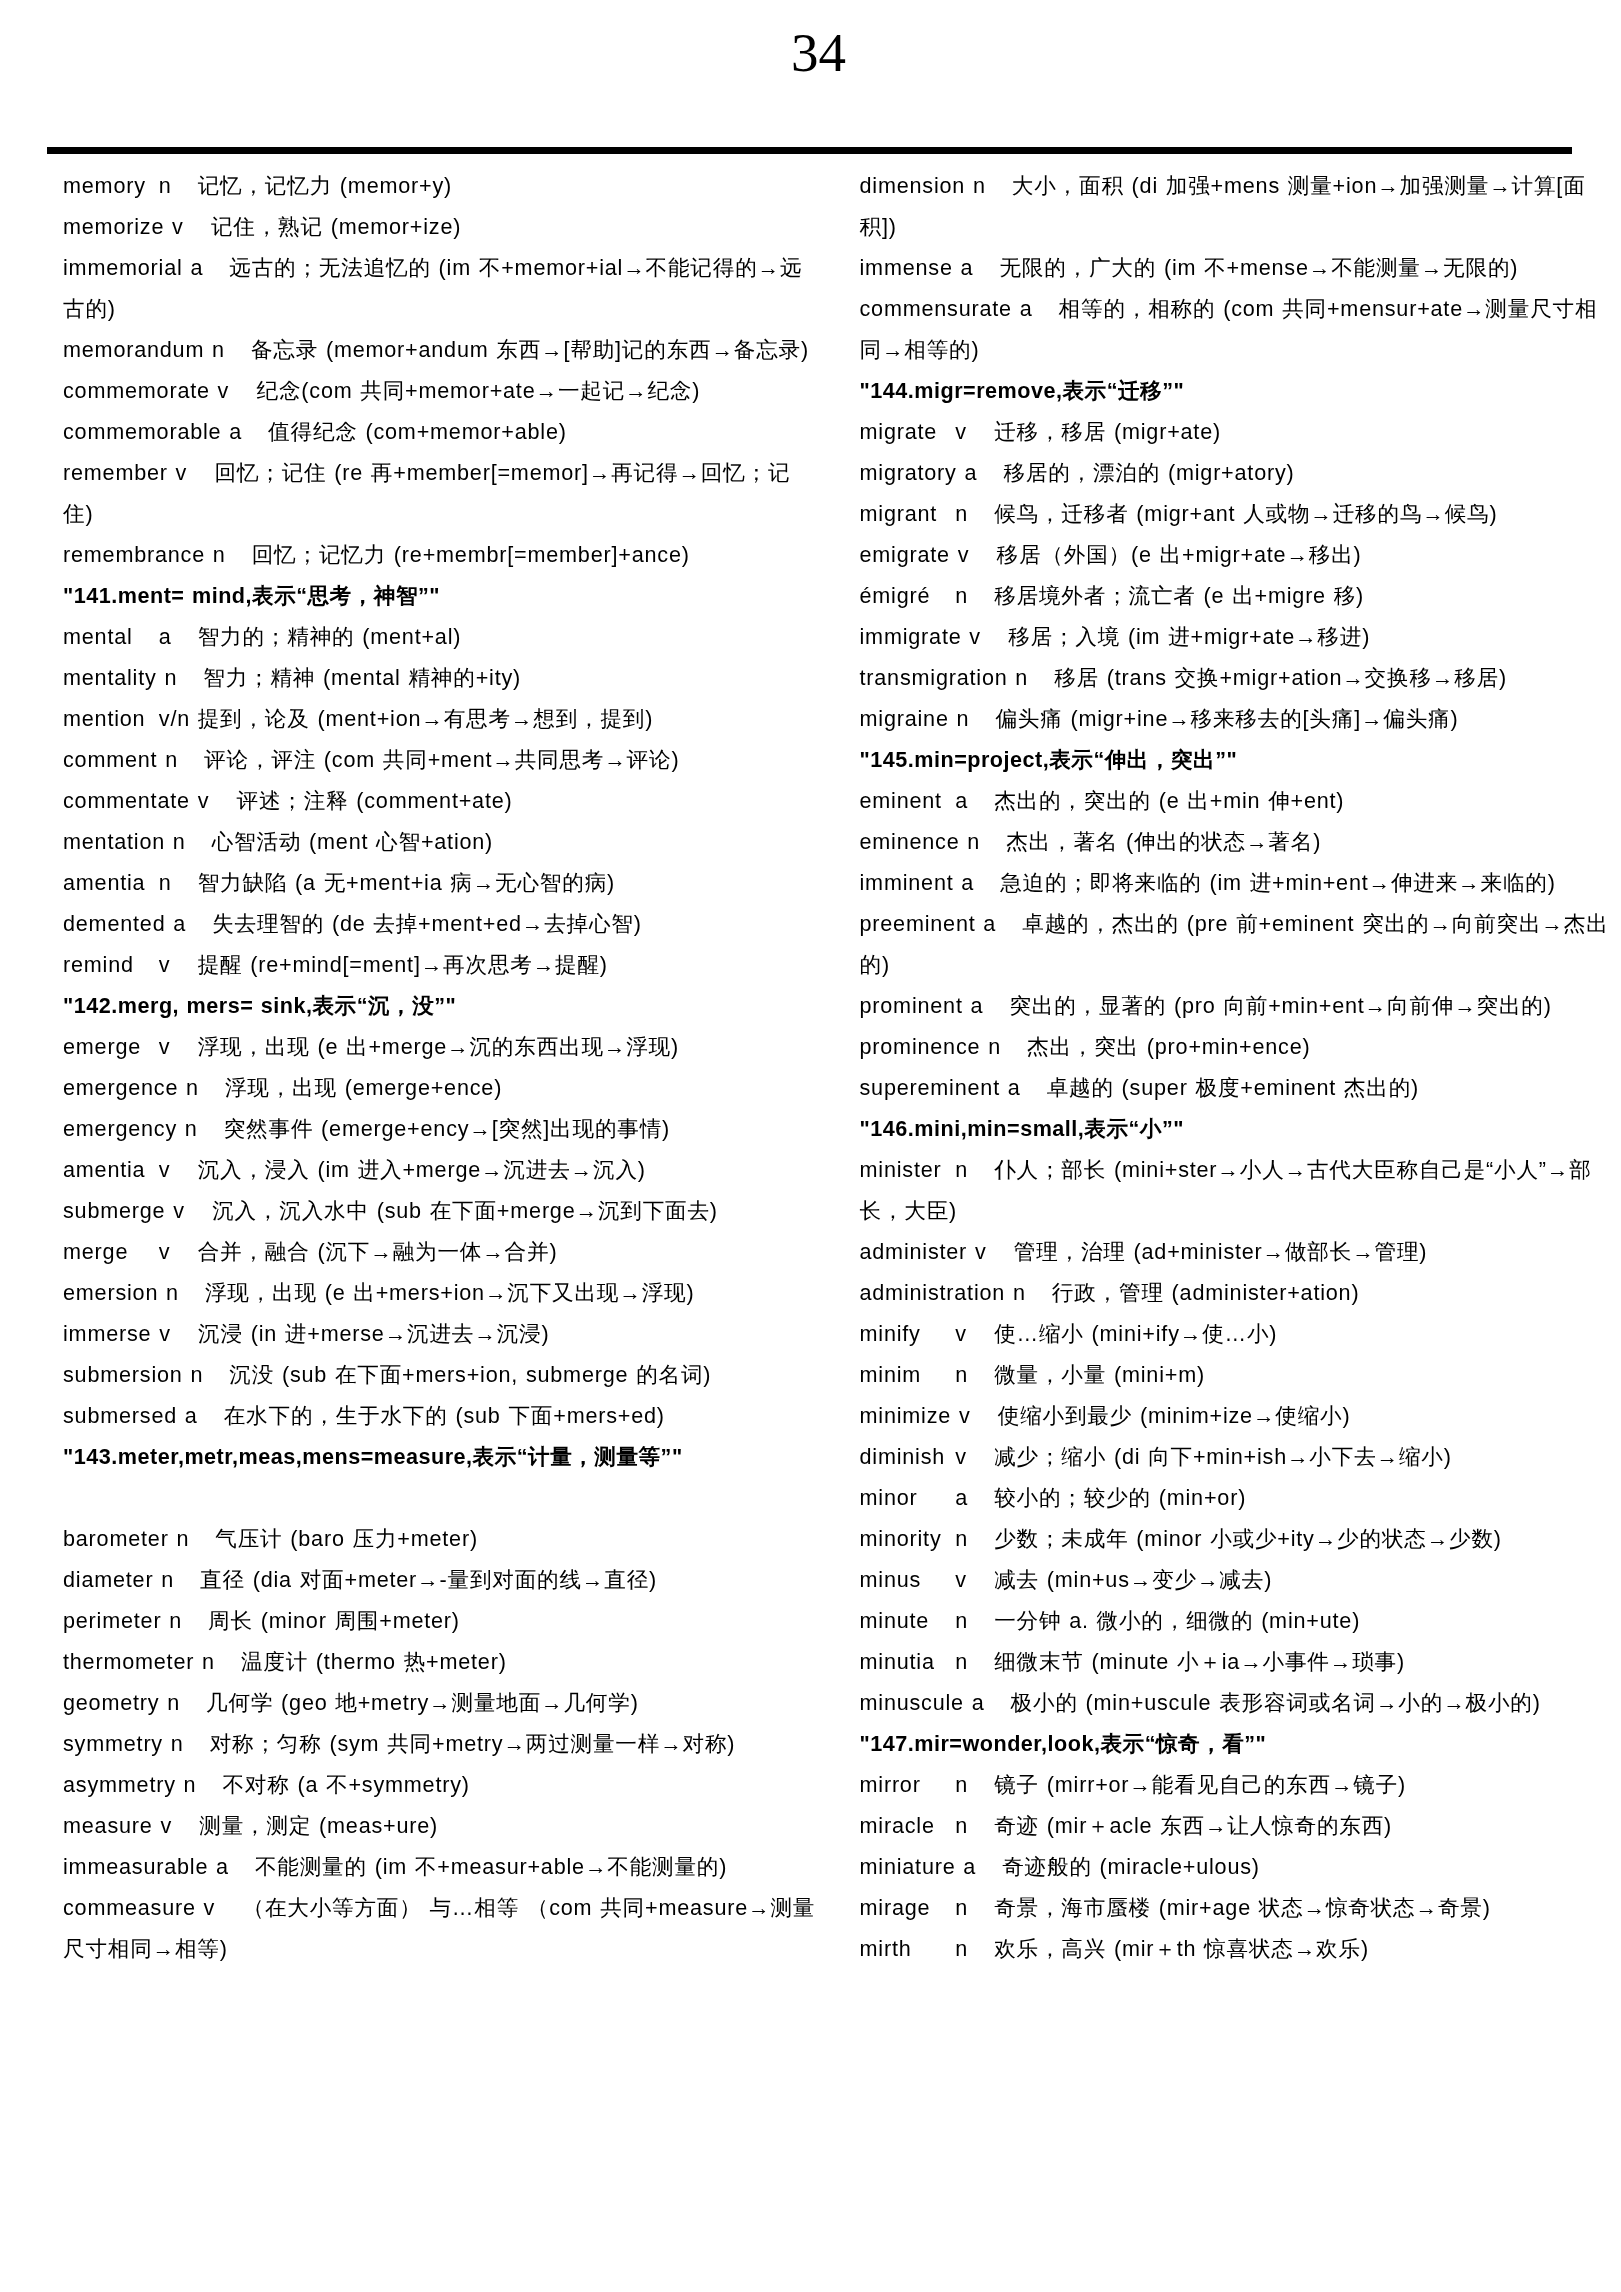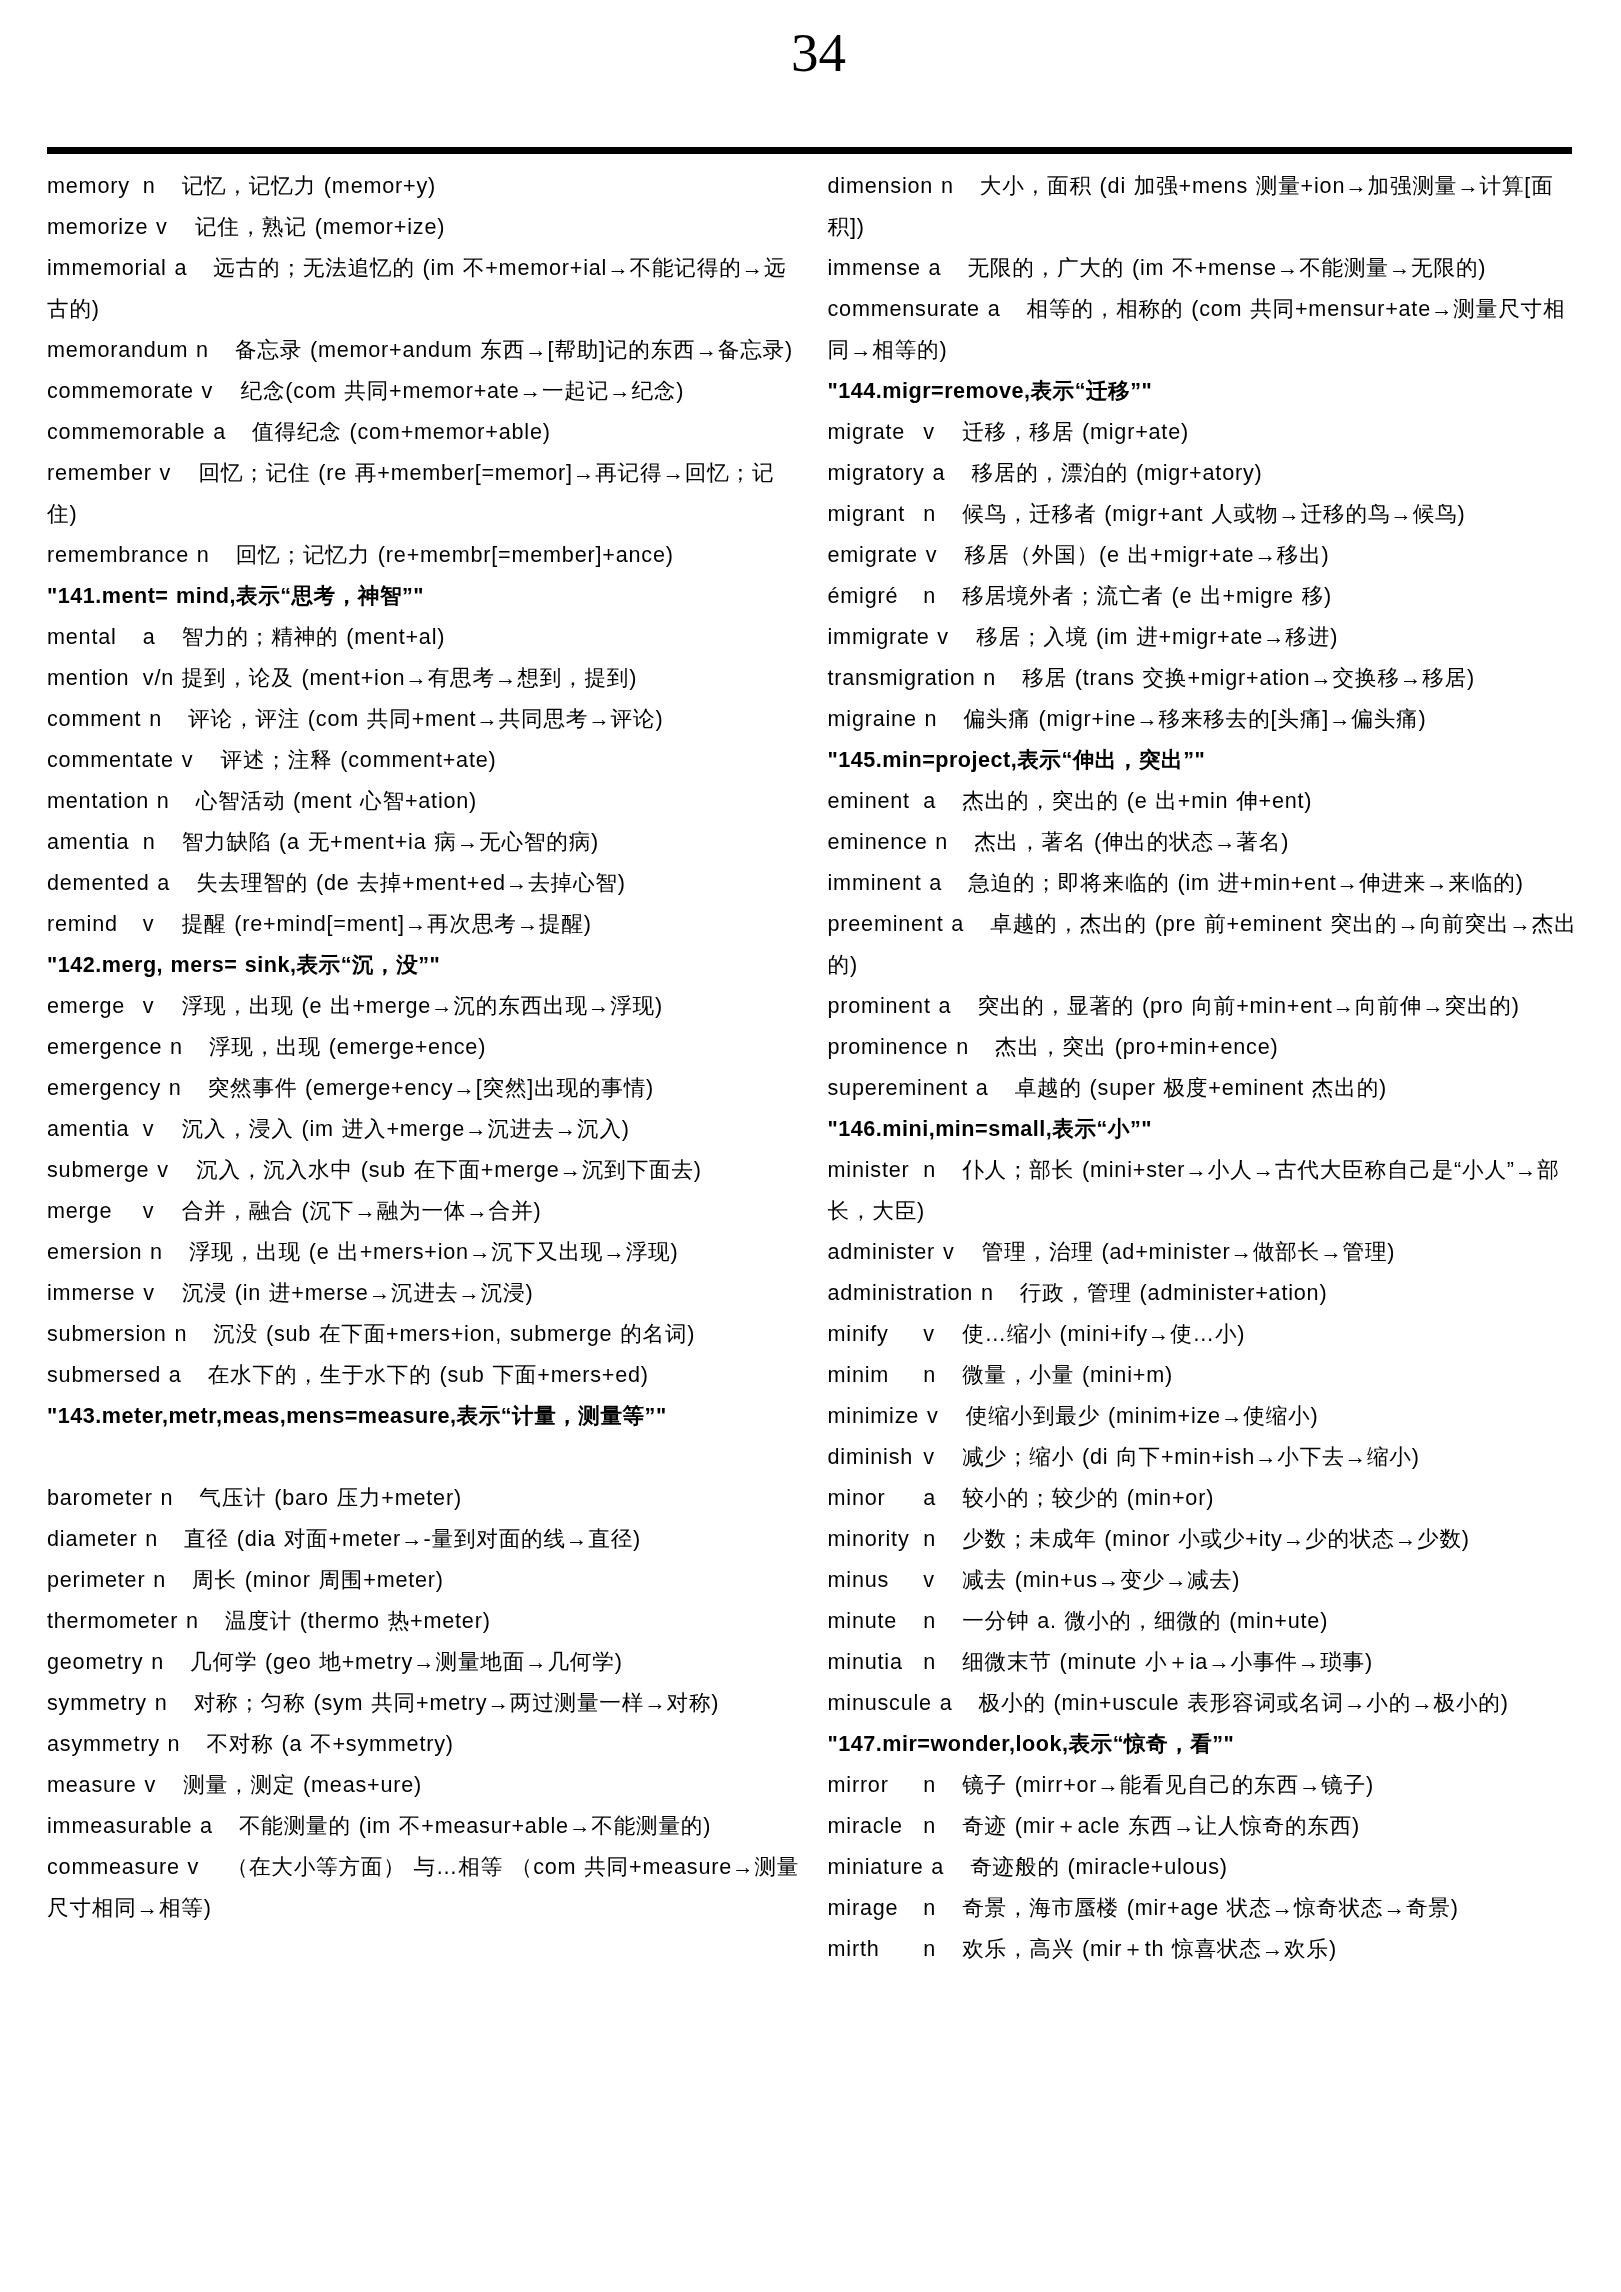--- a/index.html
+++ b/index.html
@@ -18,21 +18,21 @@
     font-size:55px;line-height:1.2;color:#000;
   }
   .header-rule{
     position:absolute;top:147px;left:47px;width:1525px;height:6.9px;
     background:#000;
   }
   .cols{
     position:absolute;top:165px;left:47px;width:1535px;
     display:flex;column-gap:25.5px;
   }
-  .col{width:755px;flex:0 0 755px;}
+  .col{width:755px;flex:0 0 755px;margin-left:16px;}
   p.entry, p.heading{
     margin:0;
     font-size:21.6px;
     line-height:41px;
     letter-spacing:0.8px;
     word-spacing:1px;
     text-align:left;
     color:#000;
   }
   p.heading{
@@ -55,20 +55,21 @@
         <p class="entry"><span class="w">memory</span><span class="p">n</span><span class="d">记忆，记忆力 (memor+y)</span></p>
         <p class="entry"><span class="w">memorize</span><span class="p">v</span><span class="d">记住，熟记 (memor+ize)</span></p>
         <p class="entry"><span class="w">immemorial</span><span class="p">a</span><span class="d">远古的；无法追忆的 (im 不+memor+ial→不能记得的→远古的)</span></p>
         <p class="entry"><span class="w">memorandum</span><span class="p">n</span><span class="d">备忘录 (memor+andum 东西→[帮助]记的东西→备忘录)</span></p>
         <p class="entry"><span class="w">commemorate</span><span class="p">v</span><span class="d">纪念(com 共同+memor+ate→一起记→纪念)</span></p>
         <p class="entry"><span class="w">commemorable</span><span class="p">a</span><span class="d">值得纪念 (com+memor+able)</span></p>
         <p class="entry"><span class="w">remember</span><span class="p">v</span><span class="d">回忆；记住 (re 再+member[=memor]→再记得→回忆；记住)</span></p>
         <p class="entry"><span class="w">remembrance</span><span class="p">n</span><span class="d">回忆；记忆力 (re+membr[=member]+ance)</span></p>
         <p class="heading">"141.ment=  mind,表示“思考，神智”"</p>
         <p class="entry"><span class="w">mental</span><span class="p">a</span><span class="d">智力的；精神的 (ment+al)</span></p>
+        <p class="entry"><span class="w">mentality</span><span class="p">n</span><span class="d">智力；精神 (mental 精神的+ity)</span></p>
         <p class="entry"><span class="w">mention</span><span class="p">v/n</span><span class="d">提到，论及 (ment+ion→有思考→想到，提到)</span></p>
         <p class="entry"><span class="w">comment</span><span class="p">n</span><span class="d">评论，评注 (com 共同+ment→共同思考→评论)</span></p>
         <p class="entry"><span class="w">commentate</span><span class="p">v</span><span class="d">评述；注释 (comment+ate)</span></p>
         <p class="entry"><span class="w">mentation</span><span class="p">n</span><span class="d">心智活动 (ment 心智+ation)</span></p>
         <p class="entry"><span class="w">amentia</span><span class="p">n</span><span class="d">智力缺陷 (a 无+ment+ia 病→无心智的病)</span></p>
         <p class="entry"><span class="w">demented</span><span class="p">a</span><span class="d">失去理智的 (de 去掉+ment+ed→去掉心智)</span></p>
         <p class="entry"><span class="w">remind</span><span class="p">v</span><span class="d">提醒 (re+mind[=ment]→再次思考→提醒)</span></p>
         <p class="heading">"142.merg, mers= sink,表示“沉，没”"</p>
         <p class="entry"><span class="w">emerge</span><span class="p">v</span><span class="d">浮现，出现 (e 出+merge→沉的东西出现→浮现)</span></p>
         <p class="entry"><span class="w">emergence</span><span class="p">n</span><span class="d">浮现，出现 (emerge+ence)</span></p>

